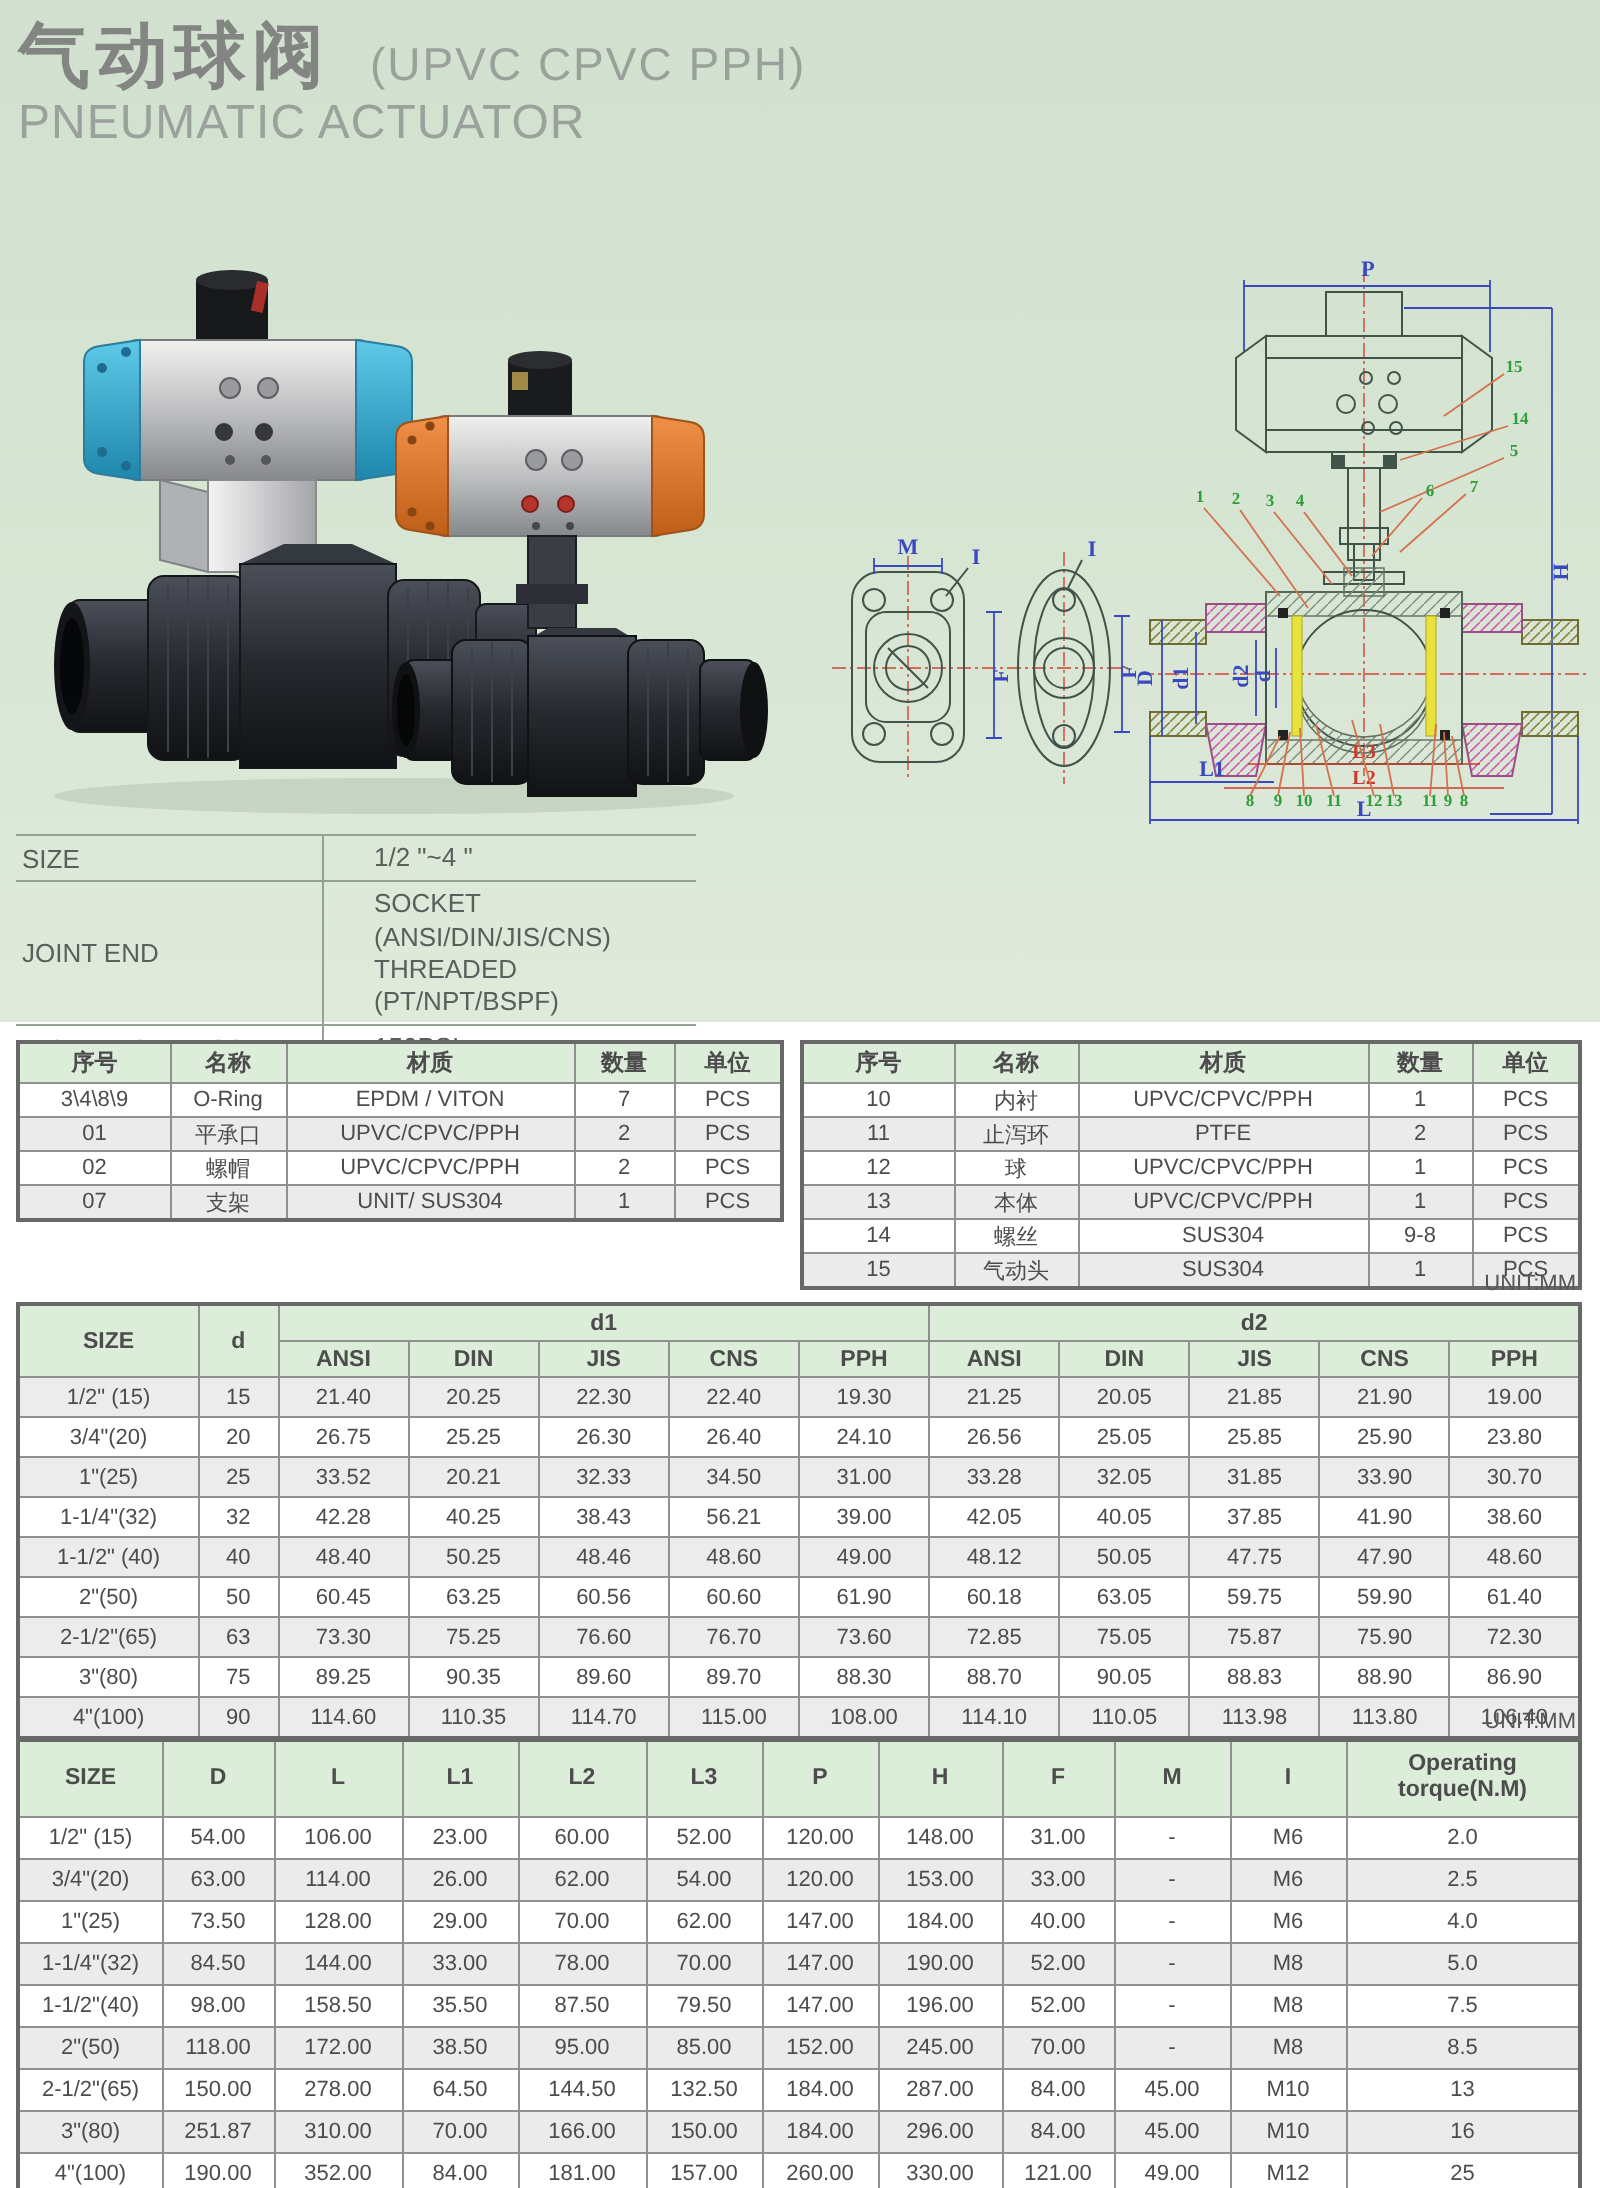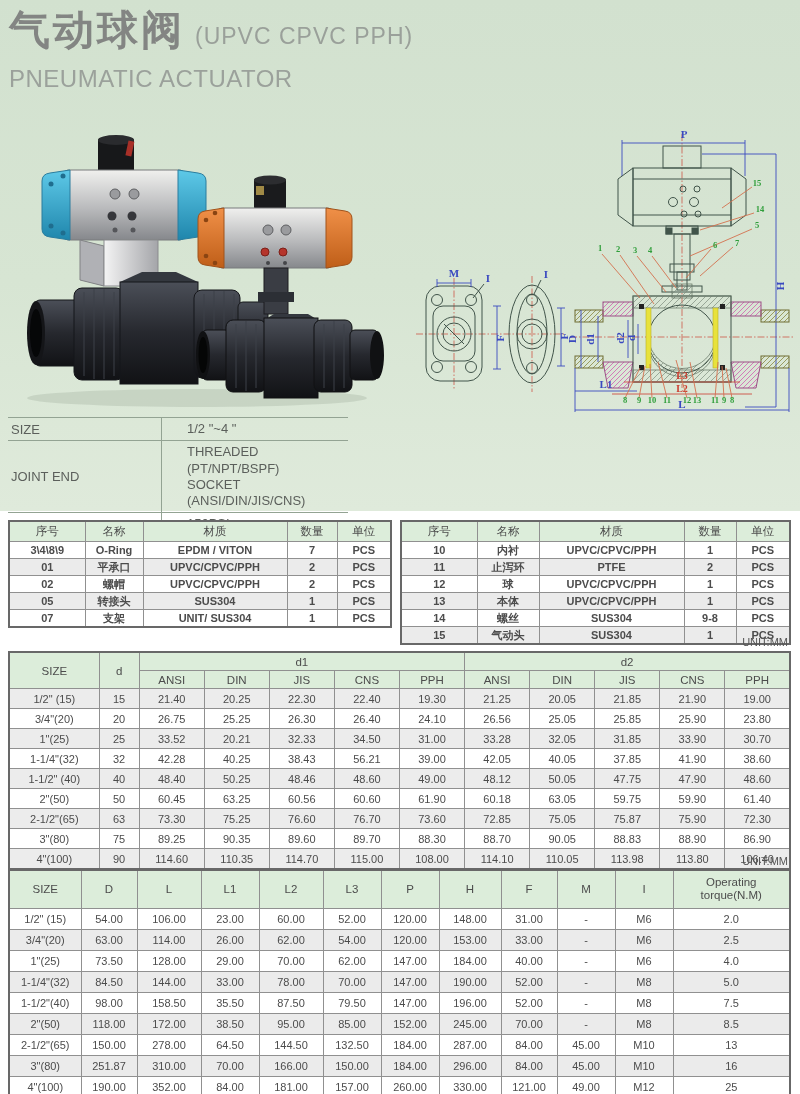--- a/index.html
+++ b/index.html
@@ -2,37 +2,37 @@
 <html><head>
 <meta charset="utf-8">
 <style>
   html,body{margin:0;padding:0;background:#ffffff;}
   .page{position:relative;width:800px;height:1094px;background:#ffffff;overflow:hidden;
         font-family:"Liberation Sans","DejaVu Sans",sans-serif;color:#4c4c4c;}
   
   .hero{position:absolute;left:0;top:0;width:800px;height:511px;
         background:linear-gradient(180deg,#d2e1cf 0%,#d7e5d3 55%,#dfeadb 100%);}
   .hero-text{position:absolute;left:9px;top:10px;line-height:1;}
-  .title-zh{font-size:41px;font-weight:bold;color:#838583;letter-spacing:3px;}
-  .title-suffix{font-size:23px;color:#9aa09a;letter-spacing:1px;margin-left:10px;}
-  .subtitle{font-size:24px;color:#9ba19b;letter-spacing:0.5px;margin-top:16px;}
+  .title-zh{font-size:36px;font-weight:bold;color:#838583;letter-spacing:3px;}
+  .title-suffix{font-size:23px;color:#9aa09a;letter-spacing:1px;margin-left:20px;}
+  .subtitle{font-size:24px;color:#9ba19b;letter-spacing:0.5px;margin-top:4px;}
   
   .spec{position:absolute;left:8px;top:417px;width:340px;font-size:13px;color:#5b5f5b;}
   .spec-row{display:flex;align-items:center;border-top:1px solid #93a393;}
   .spec-row.last{border-bottom:1px solid #93a393;}
   .spec-label{width:150px;padding:3px 0 3px 3px;}
   .spec-value{flex:1;border-left:1px solid #93a393;padding:3px 0 3px 25px;line-height:1.25;}
   
   table{border-collapse:collapse;table-layout:fixed;font-size:11px;color:#4c4c4c;}
   .tbl{border:2px solid #686868;}
   .tbl td,.tbl th{border:1px solid #909090;text-align:center;padding:0 1px;
         font-weight:normal;white-space:nowrap;overflow:hidden;}
-  .tbl th{background:#dcedda;}
+  .tbl th{background:#dcedda;font-weight:bold;}
   .parts th{height:19px;font-size:11.5px;}
-  .parts td{height:16px;font-weight:bold;}
+  .parts td{height:16px;}
   .parts tbody tr:nth-child(even){background:#ebebeb;}
   .dimtbl th{height:17px;font-size:11.5px;}
   .dimtbl td{height:19px;}
   .dimtbl tbody tr:nth-child(odd){background:#ececec;}
   .maintbl th{font-size:11.5px;}
   .maintbl thead tr{height:38px;}
   .maintbl th.wrap{white-space:normal;line-height:1.15;}
   .maintbl td{height:20px;}
   .maintbl tbody tr:nth-child(even){background:#ebebeb;}
   .parts-left{position:absolute;left:8px;top:520px;width:384px;}
@@ -326,22 +326,22 @@
     </svg>
 
     <div class="spec">
       <div class="spec-row">
         <div class="spec-label">SIZE</div>
         <div class="spec-value">1/2 "~4 "</div>
       </div>
       <div class="spec-row">
         <div class="spec-label">JOINT END</div>
         <div class="spec-value">
+          <div>SOCKET (ANSI/DIN/JIS/CNS)</div>
           <div>THREADED (PT/NPT/BSPF)</div>
-          <div>SOCKET (ANSI/DIN/JIS/CNS)</div>
         </div>
       </div>
       <div class="spec-row last">
         <div class="spec-label">WORKING PRESSURE</div>
         <div class="spec-value">150PSI</div>
       </div>
     </div>
   </div>
 
   <table class="tbl parts parts-left">
@@ -374,27 +374,20 @@
           <td>平承口</td>
           <td>UPVC/CPVC/PPH</td>
           <td>2</td>
           <td>PCS</td>
         </tr>
         <tr>
           <td>02</td>
           <td>螺帽</td>
           <td>UPVC/CPVC/PPH</td>
           <td>2</td>
-          <td>PCS</td>
-        </tr>
-        <tr>
-          <td>05</td>
-          <td>转接头</td>
-          <td>SUS304</td>
-          <td>1</td>
           <td>PCS</td>
         </tr>
         <tr>
           <td>07</td>
           <td>支架</td>
           <td>UNIT/ SUS304</td>
           <td>1</td>
           <td>PCS</td>
         </tr>
       </tbody>

